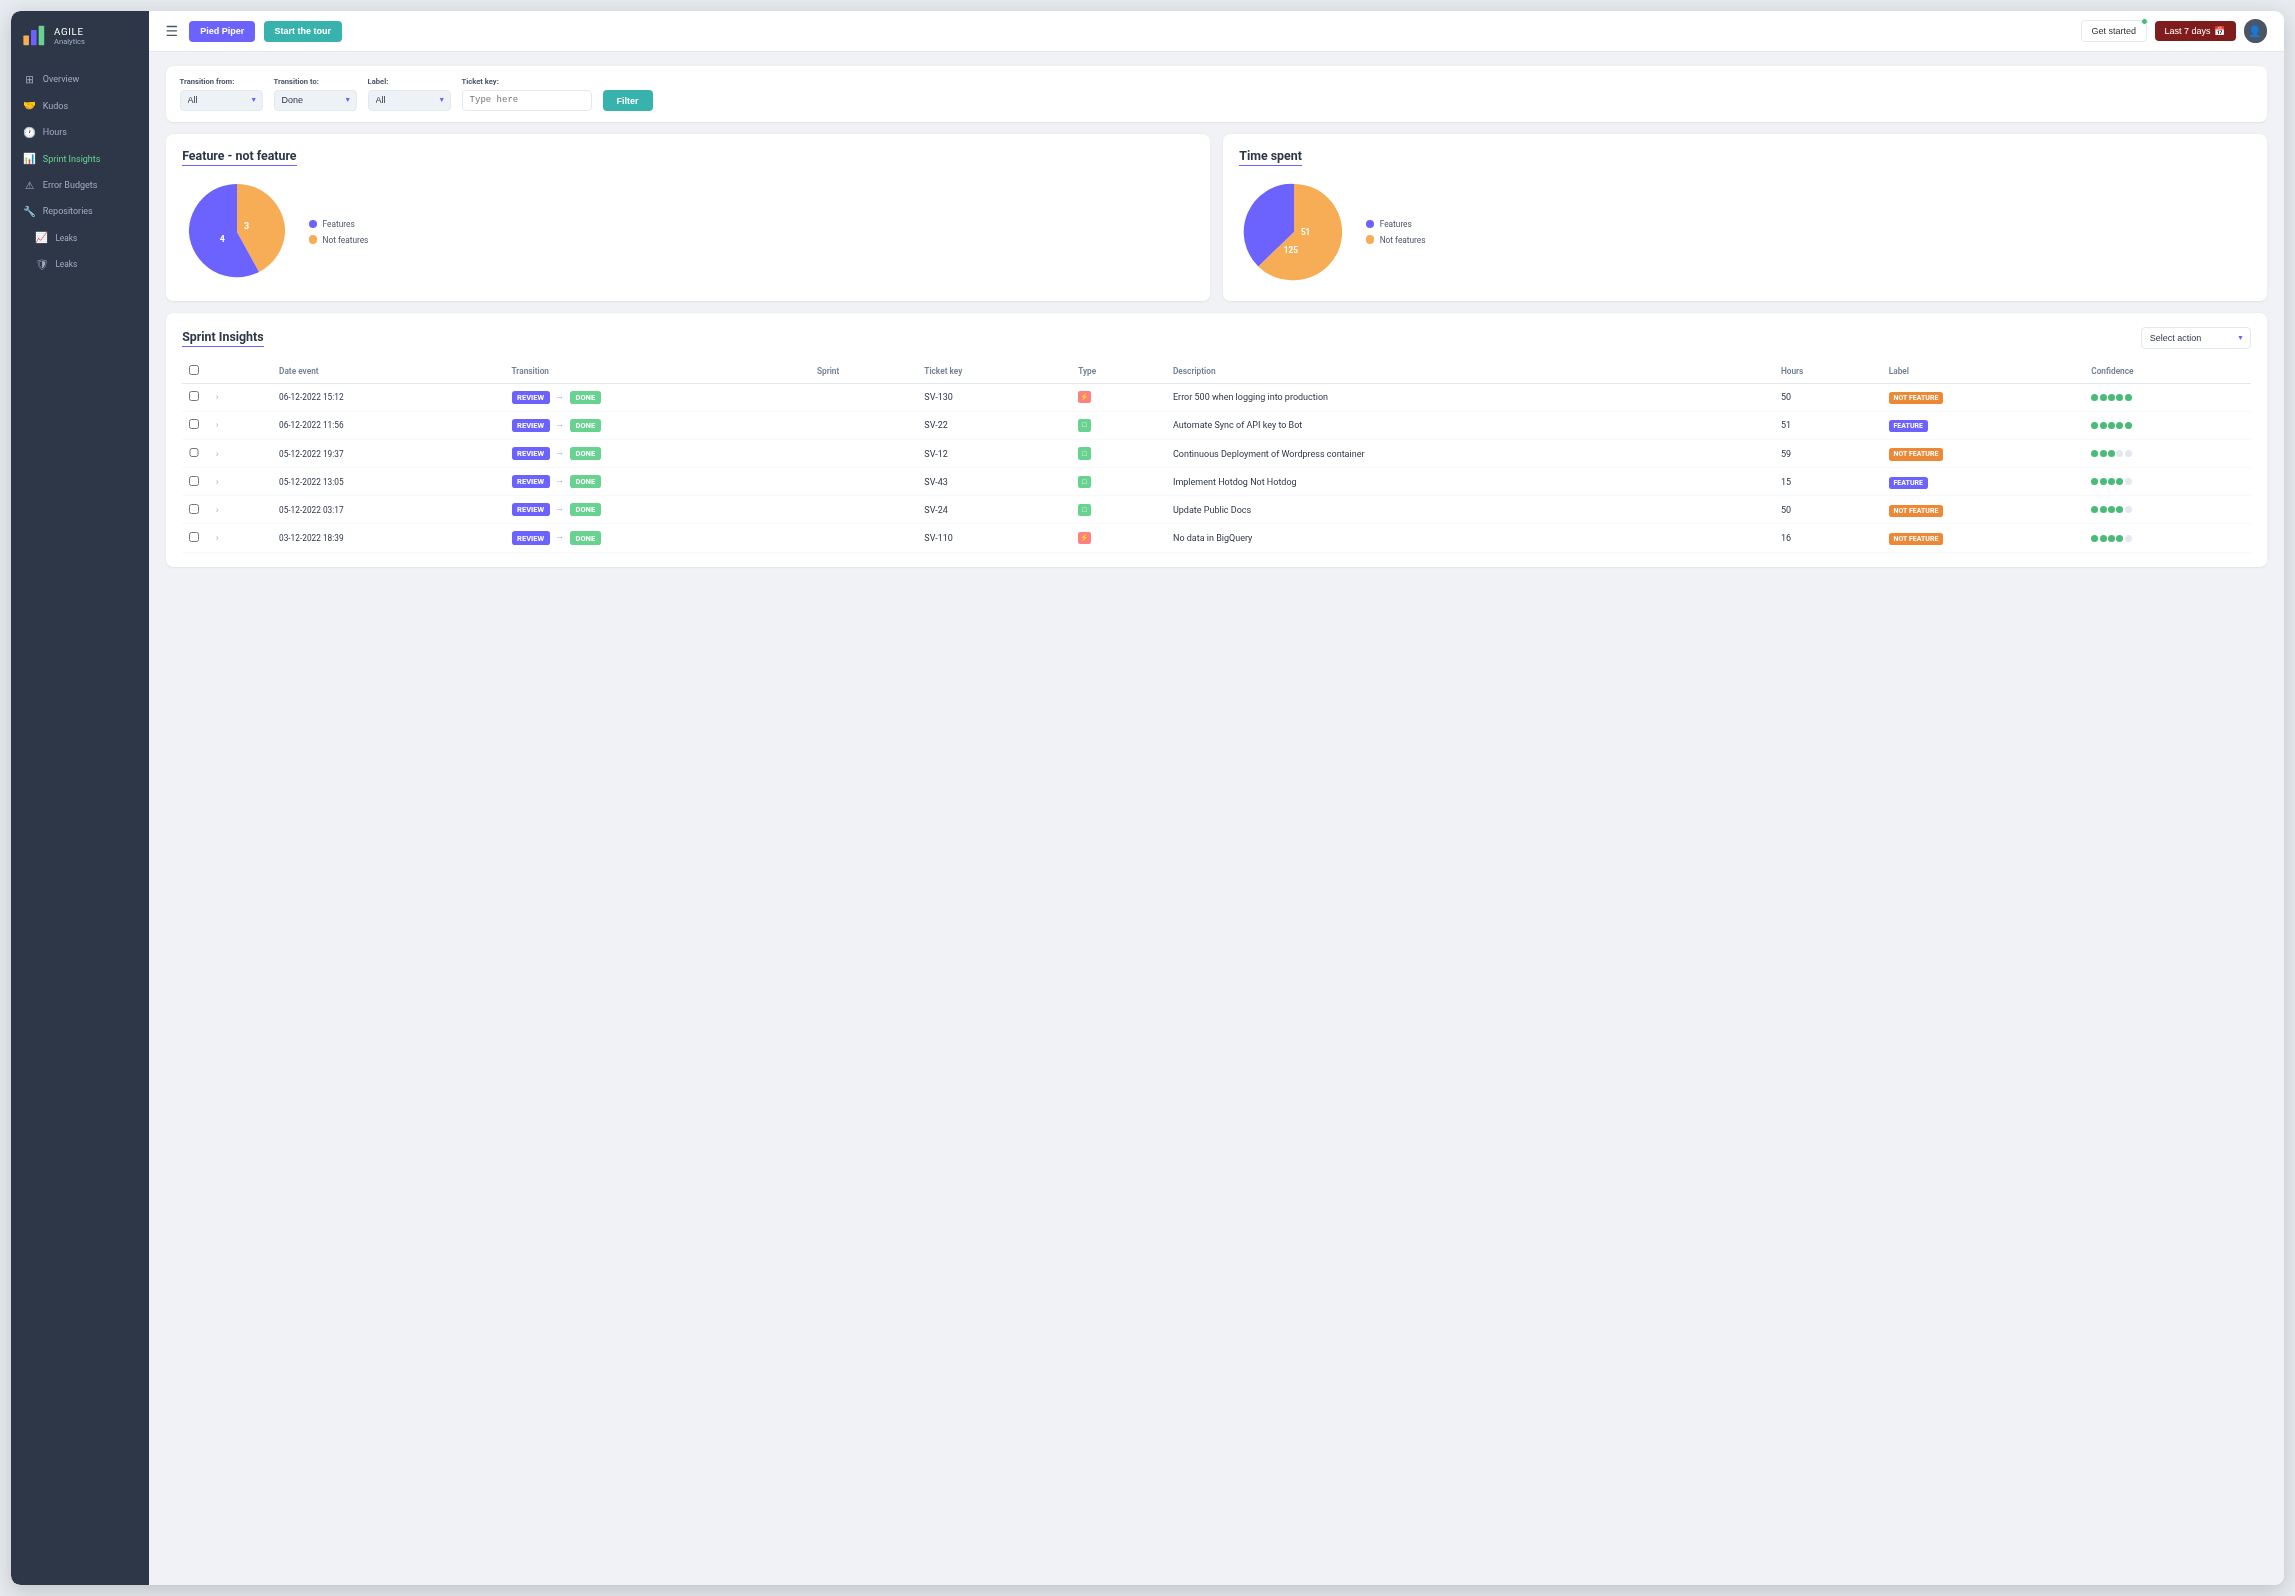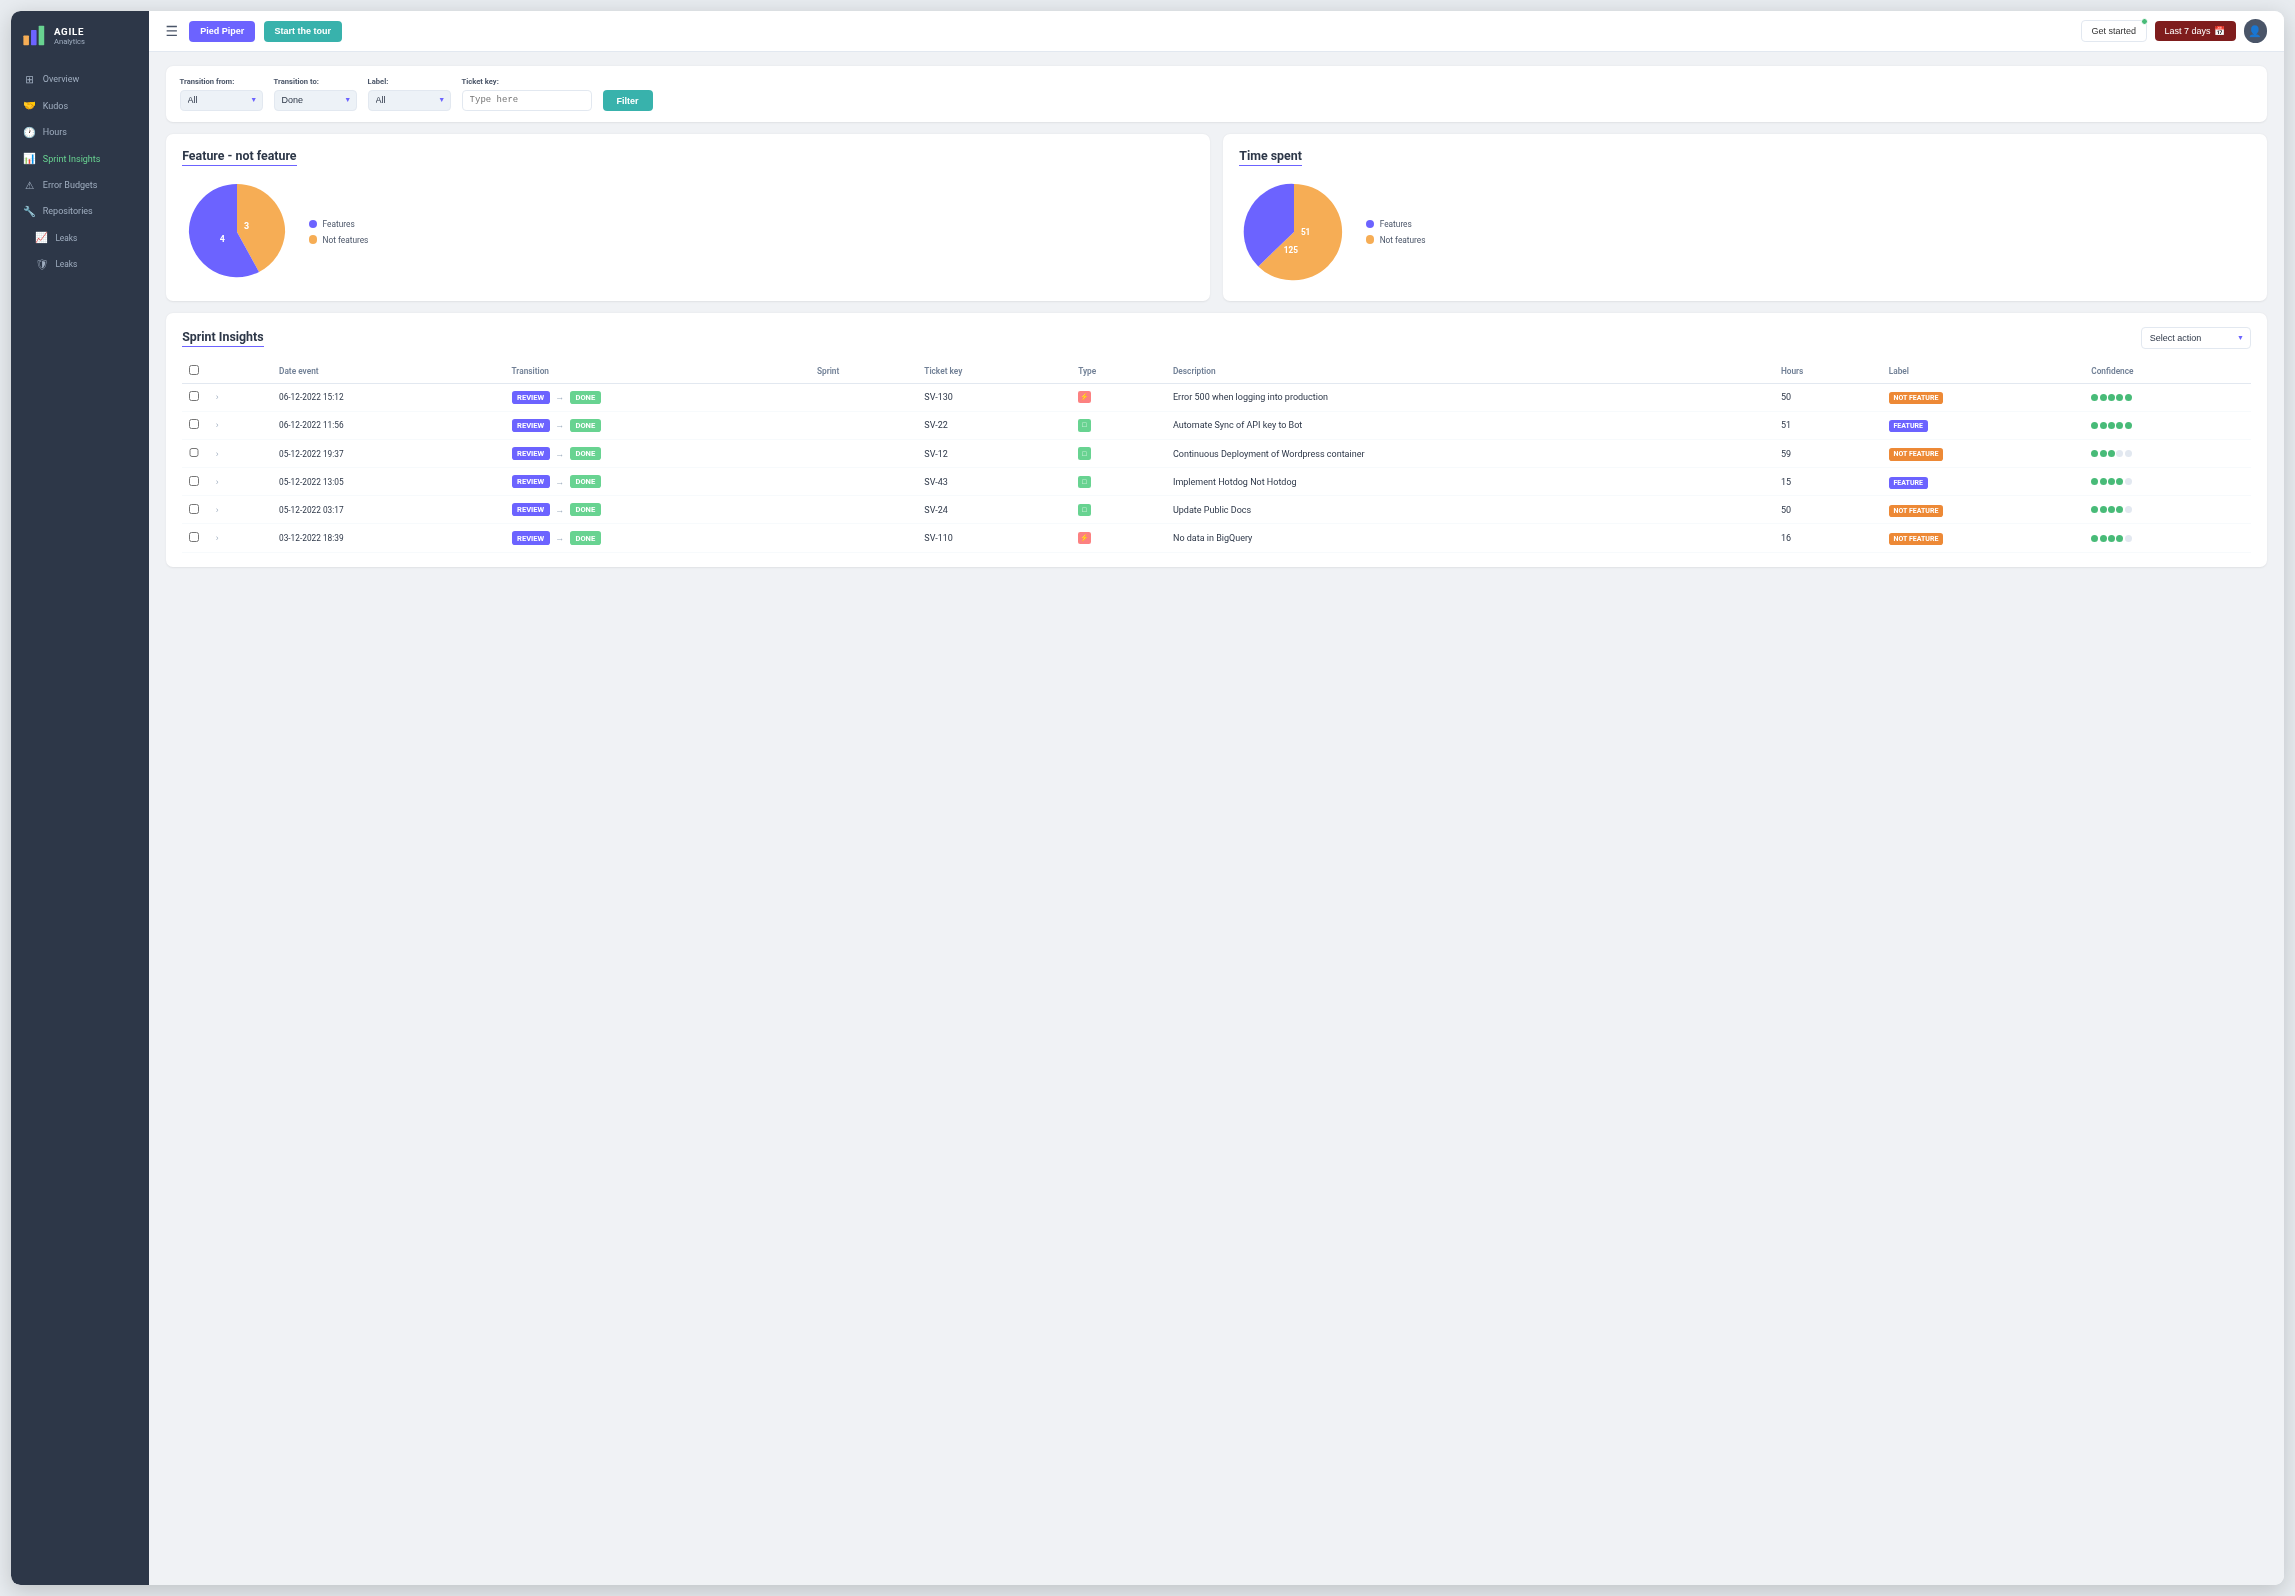--- a/index.html
+++ b/index.html
@@ -21,21 +21,21 @@
       display: flex;
       align-items: center;
       padding: 12.4px 11px;
       gap: 7px;
     }
     .logo-icon {
       width: 25px;
       height: 25px;
     }
     .logo-text { display: flex; flex-direction: column; line-height: 1.2; }
-    .logo-text .brand { font-weight: 700; font-size: 9.7px; letter-spacing: 0.7px; color: #fff; }
+    .logo-text .brand { font-weight: 400; font-size: 9.7px; letter-spacing: 0.7px; color: #fff; }
     .logo-text .sub { font-size: 7.6px; color: #a0aec0; }
     .sidebar-nav { display: flex; flex-direction: column; padding: 5.5px 0; flex: 1; }
     .nav-item {
       display: flex;
       align-items: center;
       gap: 7px;
       padding: 7px 12.4px;
       cursor: pointer;
       font-size: 9px;
       color: #a0aec0;
@@ -254,21 +254,21 @@
     }
     .badge-done {
       background: #68d391;
       color: #fff;
       border-radius: 2.8px;
       padding: 2.1px 5.5px;
       font-size: 7.6px;
       font-weight: 700;
     }
     .arrow-icon { color: #a0aec0; margin: 0 2.8px; }
-    .transition-cell { display: flex; align-items: center; gap: 2.8px; }
+    .transition-cell { display: flex; align-items: flex-start; gap: 2.8px; }
     .type-icon-red { width: 12.4px; height: 12.4px; background: #fc8181; border-radius: 2.1px; display: inline-flex; align-items: center; justify-content: center; color: #fff; font-size: 7px; font-weight: 700; }
     .type-icon-green { width: 12.4px; height: 12.4px; background: #68d391; border-radius: 2.1px; display: inline-flex; align-items: center; justify-content: center; color: #fff; font-size: 7px; font-weight: 700; }
     .label-not-feature {
       background: #ed8936;
       color: #fff;
       border-radius: 2.8px;
       padding: 2.1px 4.8px;
       font-size: 7px;
       font-weight: 700;
       white-space: nowrap;

